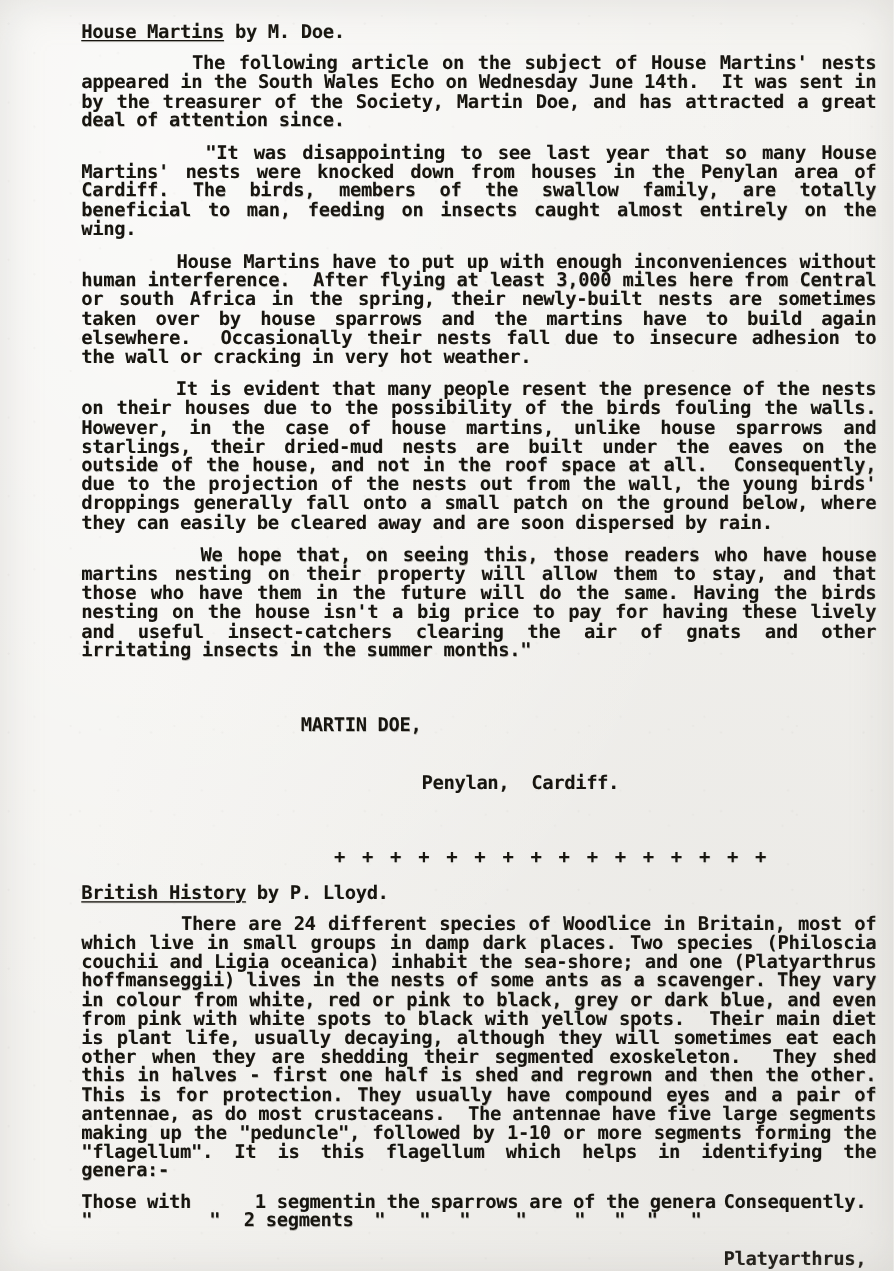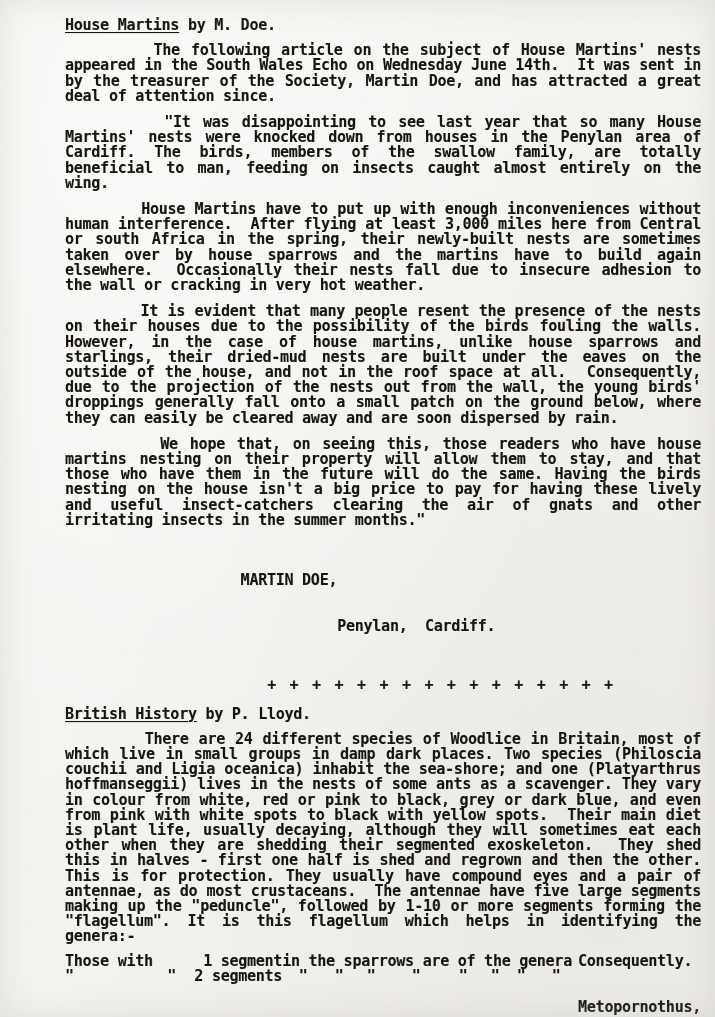--- a/index.html
+++ b/index.html
@@ -162,21 +162,21 @@
         <td class="col-count">2 segments</td>
         <td class="col-d2">"</td>
         <td class="col-d3">"</td>
         <td class="col-d4">"</td>
         <td class="col-d5">"</td>
         <td class="col-d6">"</td>
         <td class="col-d7">"</td>
         <td class="col-d8">"</td>
         <td class="col-d9">"</td>
         <td class="col-genus">
-          <span class="genus-cont">Metopornothus,</span>
+          <span class="genus-cont">Platyarthrus,</span>
           <span class="genus-cont">Howardian  or</span>
           <span class="genus-cont">Platyarthrus.</span>
         </td>
       </tr>
 
     </tbody>
   </table>
 
   <div id="grain"></div>
   <div id="edge-shade"></div>

